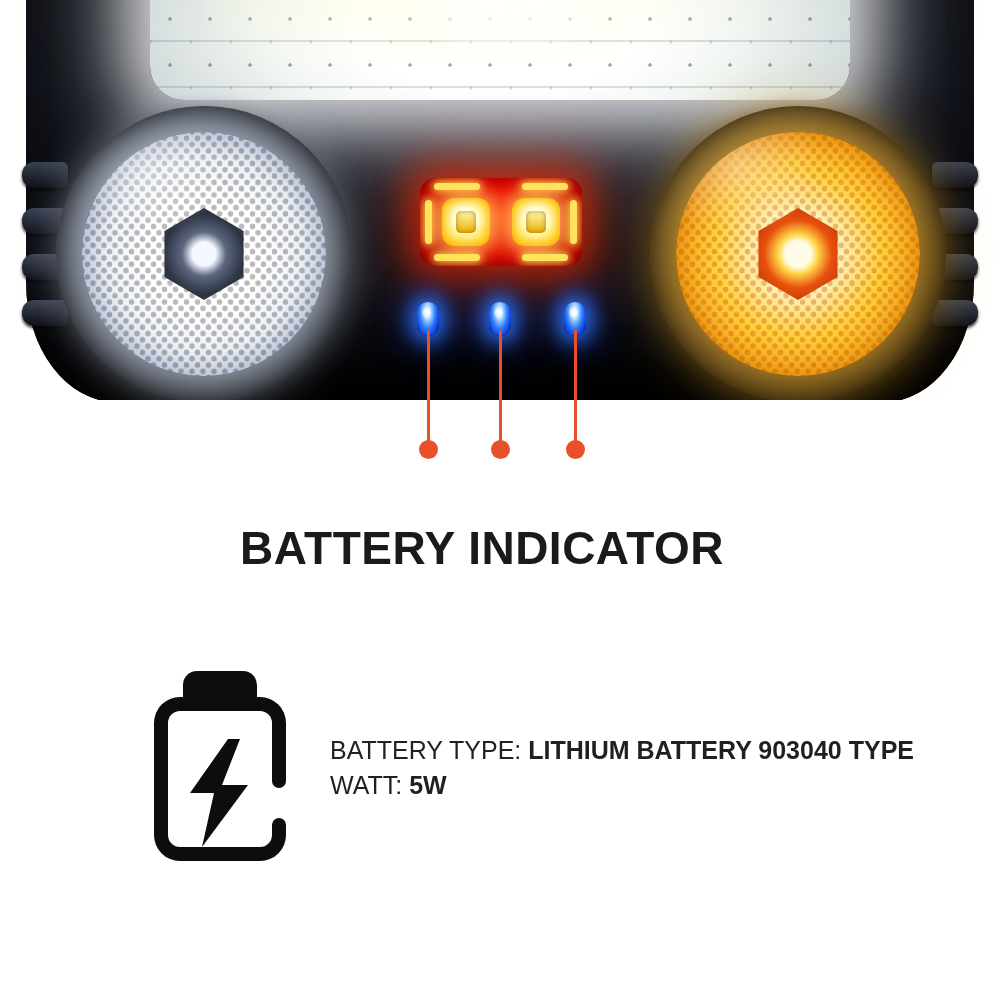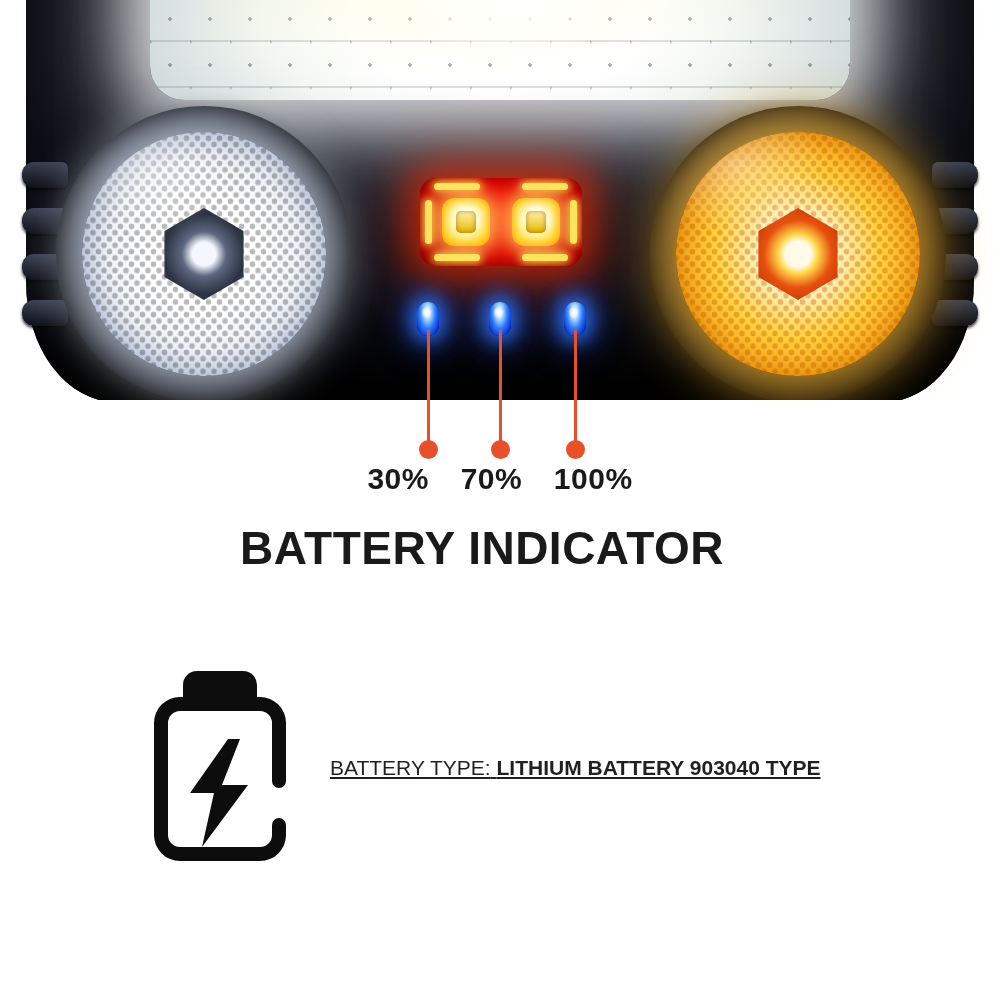--- a/index.html
+++ b/index.html
@@ -277,25 +277,24 @@
     position: absolute;
     left: 150px; top: 665px;
     width: 760px;
     display: flex;
     align-items: center;
     gap: 40px;
   }
   .bat-icon { flex: 0 0 auto; width: 140px; height: 210px; }
   .spec-list { flex: 1 1 auto; padding-bottom: 4px; }
   .spec-line {
-    font-size: 21px;
+    font-size: 25px;
     color: #231f20;
     line-height: 1.42;
     white-space: nowrap;
-    text-decoration: underline;
   }
   .spec-line .k { font-weight: normal; }
   .spec-line .v { font-weight: bold; }
 </style>
 </head>
 <body>
 
 <div id="page">
 
   <div id="photo">
@@ -357,27 +356,20 @@
     <div class="blue-led l3"></div>
   </div>
 
   <div class="leader p1"></div>
   <div class="leader p2"></div>
   <div class="leader p3"></div>
   <div class="dot p1"></div>
   <div class="dot p2"></div>
   <div class="dot p3"></div>
 
-  <div class="pct-row">
-    <span>30%</span>
-    <span class="g"></span>
-    <span>70%</span>
-    <span class="g"></span>
-    <span>100%</span>
-  </div>
 
   <div class="heading">BATTERY INDICATOR</div>
 
   <div class="spec-block">
 
     <svg class="bat-icon" viewBox="0 0 140 210">
 
       <path d="M47 6 h46 a14 14 0 0 1 14 14 v12 h-74 v-12 a14 14 0 0 1 14 -14 z" fill="#0d0d0d"></path>
 
       <path d="M30 32 h80 a26 26 0 0 1 26 26 v58 a7 7 0 0 1 -14 0 v-58 a12 12 0 0 0 -12 -12 h-80
@@ -385,16 +377,20 @@
                a7 7 0 0 1 14 0 v10 a26 26 0 0 1 -26 26 h-80 a26 26 0 0 1 -26 -26 v-112 a26 26 0 0 1 26 -26 z" fill="#0d0d0d"></path>
 
       <path d="M78 74 L40 128 h24 L52 182 L98 120 H72 L90 74 z" fill="#0d0d0d"></path>
     </svg>
 
     <div class="spec-list">
       <div class="spec-line">
         <span class="k">BATTERY TYPE:</span>
         <span class="v">LITHIUM BATTERY 903040 TYPE</span>
       </div>
+      <div class="spec-line">
+        <span class="k">WATT:</span>
+        <span class="v">5W</span>
+      </div>
     </div>
   </div>
 
 </div>
 
 </body></html>

